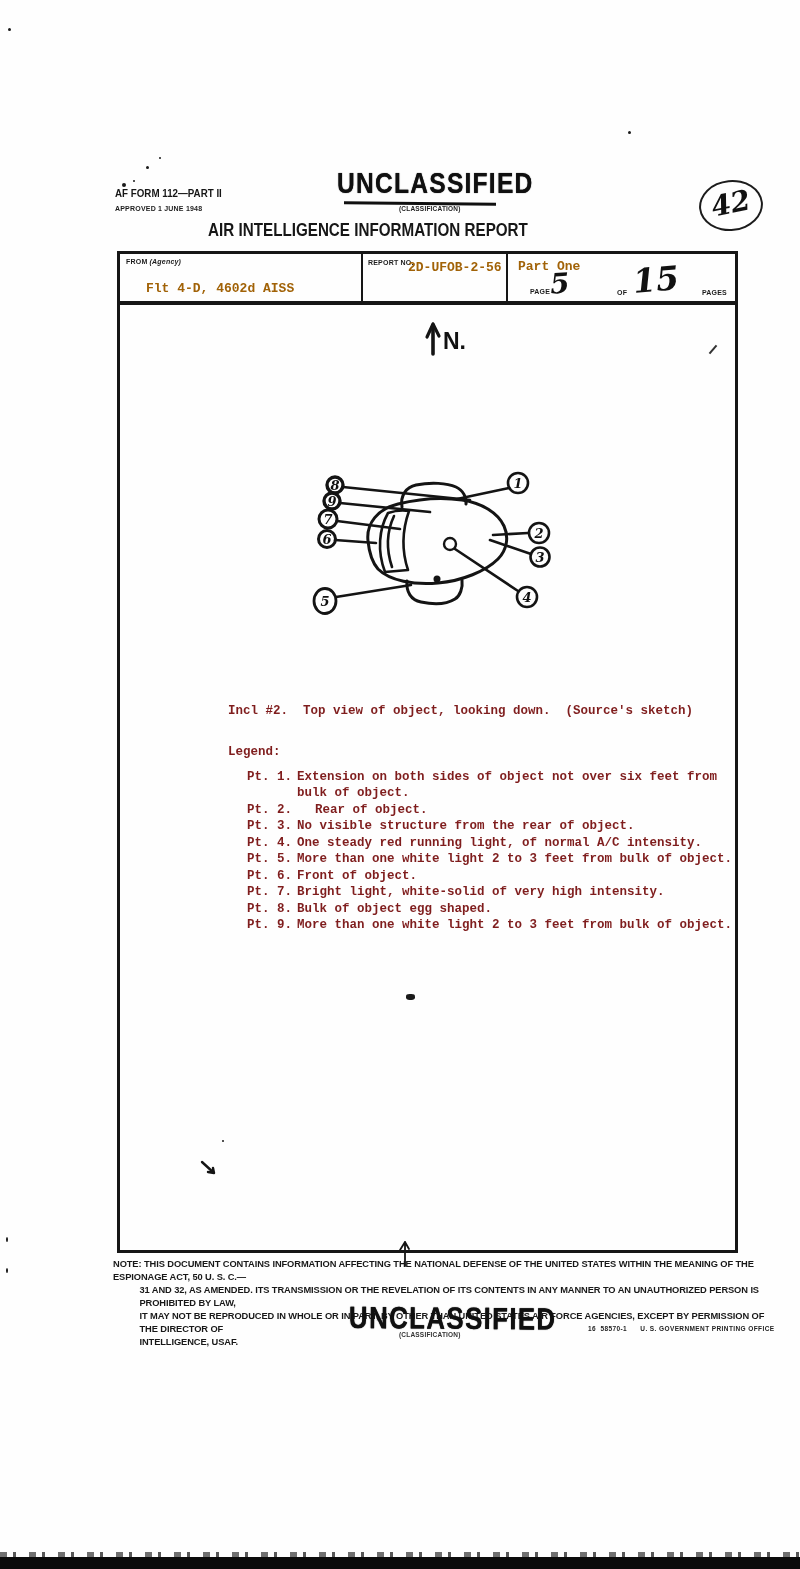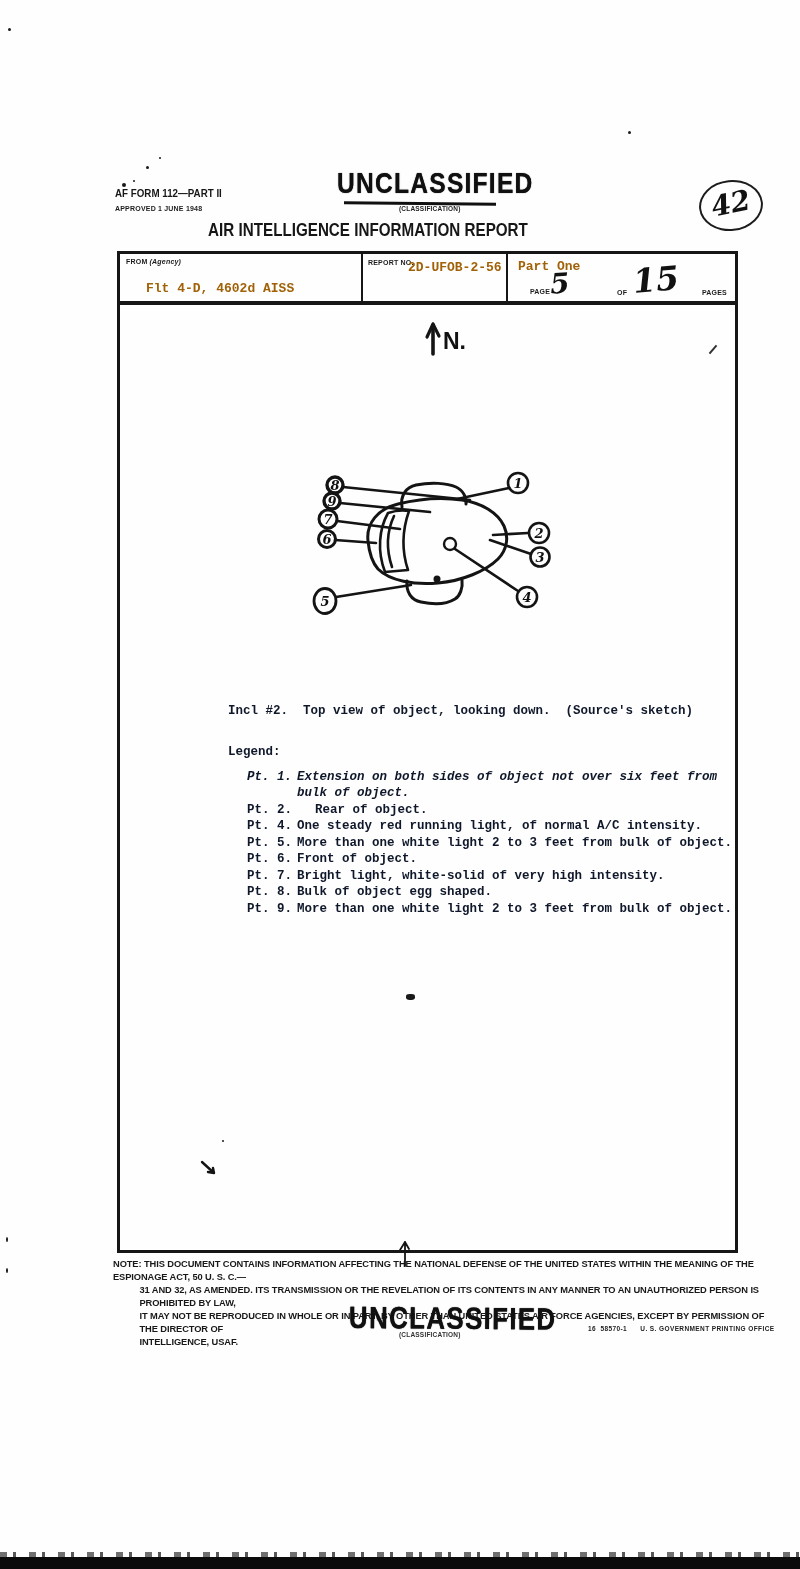--- a/index.html
+++ b/index.html
@@ -4,21 +4,21 @@
 <style>
   html,body{margin:0;padding:0;background:#ffffff;}
   .page{position:relative;width:800px;height:1569px;background:#fefefe;overflow:hidden;
         font-family:"Liberation Sans",sans-serif;color:#161616;}
   .abs{position:absolute;}
   
   .flabel{font-size:7px;font-weight:bold;letter-spacing:.2px;color:#1c1c1c;}
   .flabel .it{font-style:italic;font-weight:bold;text-transform:none;}
   
   .type{font-family:"Liberation Mono",monospace;font-weight:700;font-size:12.5px;
-        color:#0f172a;white-space:pre-wrap;line-height:16.45px;}
+        color:#7f1d1d;white-space:pre-wrap;line-height:16.45px;}
   .type-lg{font-family:"Liberation Mono",monospace;font-weight:700;font-size:13px;color:#a16207;}
   
   .stamp{font-weight:bold;color:#101010;letter-spacing:1.5px;transform-origin:left top;
          text-shadow:0 0 1px #101010;}
   
   .hand{font-family:"DejaVu Serif",serif;font-style:italic;font-weight:bold;color:#111;}
   .speck{position:absolute;background:#1a1a1a;border-radius:50%;}
   .hdr-box{position:absolute;left:117px;top:251px;width:621px;height:1002px;
            border:3px solid #161616;box-sizing:border-box;}
   .hdr-row{position:absolute;left:0;top:0;width:100%;height:51px;border-bottom:4px solid #161616;box-sizing:border-box;}
@@ -164,27 +164,31 @@
     <g>
       <circle class="sk" cx="42" cy="46" r="8" stroke-width="3.4"></circle>
       <text class="sk-digit" x="42" y="51" text-anchor="middle">9</text>
     </g>
   </svg>
 
   <div class="abs type" style="left:228px;top:703px;width:470px;">Incl #2.  Top view of object, looking down.  (Source's sketch)</div>
   <div class="abs type" style="left:228px;top:744px;">Legend:</div>
 
   <div class="abs" style="left:247px;top:769px;width:492px;">
-    <div style="display:flex;font-style:italic;">
+    <div style="display:flex;">
       <span class="type" style="width:50px;flex:none;">Pt. 1.</span>
       <span class="type" style="width:440px;">Extension on both sides of object not over six feet from bulk of object.</span>
     </div>
     <div style="display:flex;">
       <span class="type" style="width:68px;flex:none;">Pt. 2.</span>
       <span class="type" style="width:440px;">Rear of object.</span>
+    </div>
+    <div style="display:flex;">
+      <span class="type" style="width:50px;flex:none;">Pt. 3.</span>
+      <span class="type" style="width:440px;">No visible structure from the rear of object.</span>
     </div>
     <div style="display:flex;">
       <span class="type" style="width:50px;flex:none;">Pt. 4.</span>
       <span class="type" style="width:440px;">One steady red running light, of normal A/C intensity.</span>
     </div>
     <div style="display:flex;">
       <span class="type" style="width:50px;flex:none;">Pt. 5.</span>
       <span class="type" style="width:440px;">More than one white light 2 to 3 feet from bulk of object.</span>
     </div>
     <div style="display:flex;">

